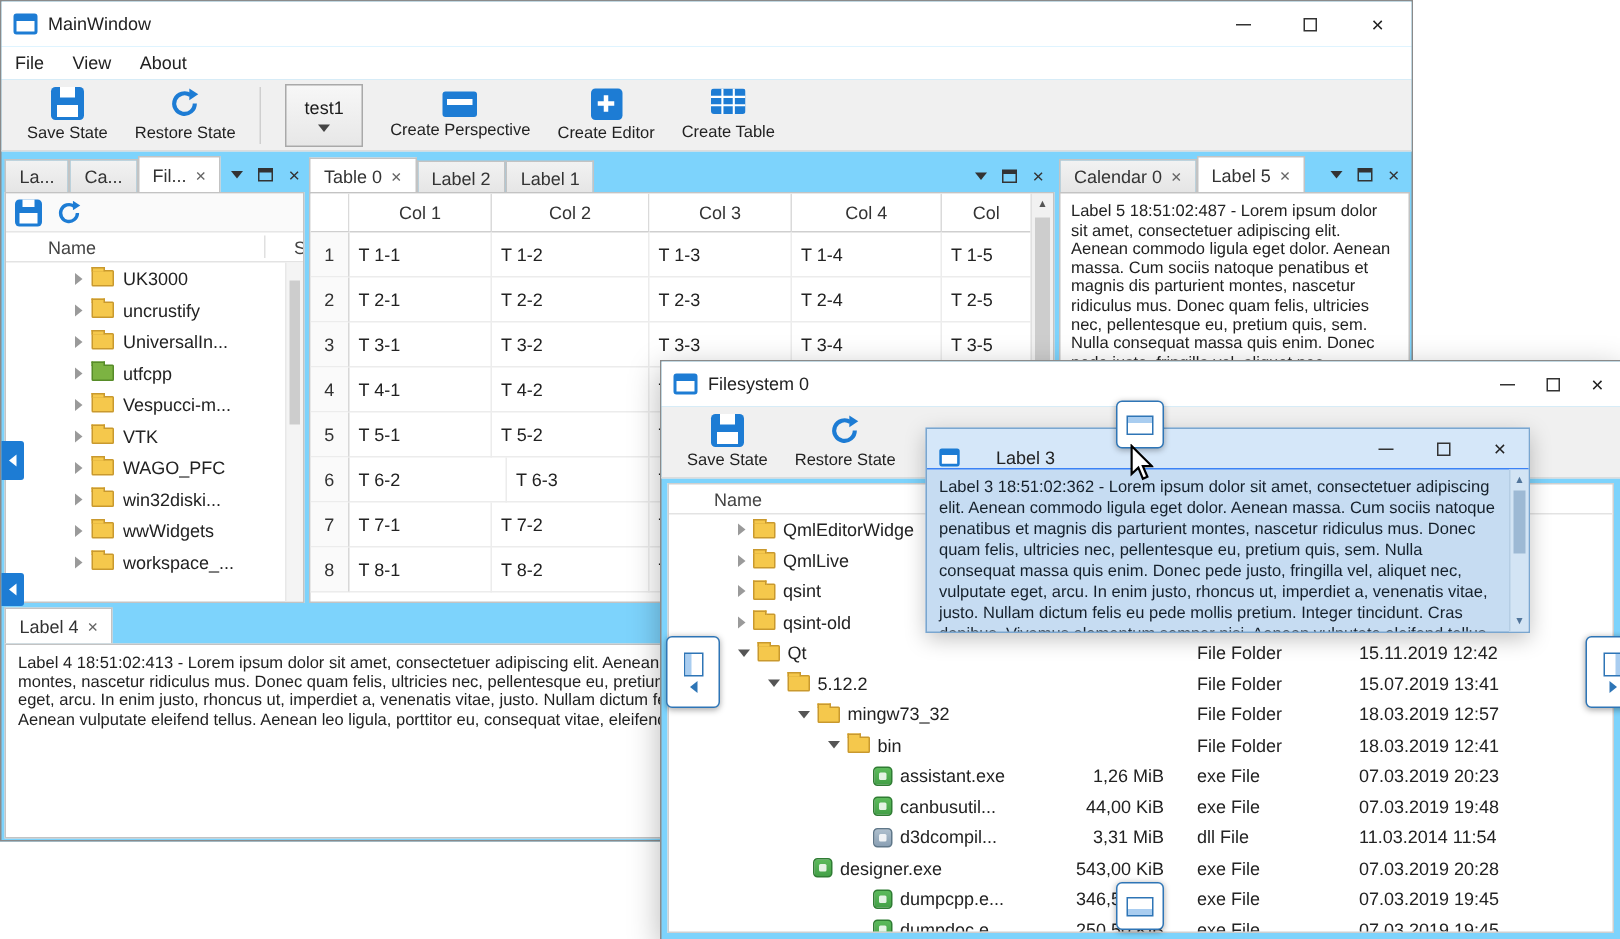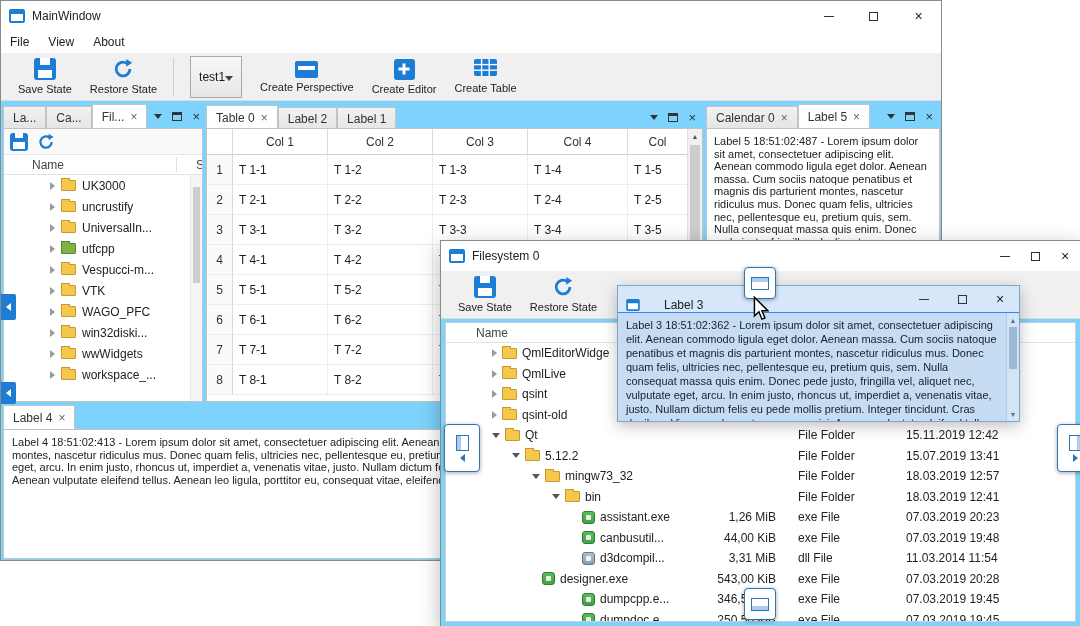--- a/index.html
+++ b/index.html
@@ -25,21 +25,21 @@
   .glyph-max{width:9px;height:9px;border:1px solid #333;}
   .glyph-close{font-size:14px;line-height:1;color:#222;}
 
   .menubar{height:22px;background:#fff;display:flex;align-items:center;padding-left:9px;gap:19px;}
   .menu-item{color:#222;}
 
   .toolbar{height:48px;background:#f0f0f0;display:flex;align-items:center;padding-left:8px;border-bottom:1px solid #dcdcdc;}
   .tool-btn{display:flex;flex-direction:column;align-items:center;justify-content:center;gap:3px;height:44px;padding:2px 9px;}
   .tool-label{font-size:11px;color:#222;white-space:nowrap;}
   .tsep{width:1px;height:38px;background:#cfcfcf;margin:0 7px;}
-  .combo{width:52px;height:42px;border:1px solid #a9a9a9;background:linear-gradient(#f7f7f7,#e7e7e7);display:flex;flex-direction:row;align-items:center;justify-content:center;margin:0 9px;}
+  .combo{width:52px;height:42px;border:1px solid #a9a9a9;background:linear-gradient(#f7f7f7,#e7e7e7);display:flex;flex-direction:column;align-items:center;justify-content:center;margin:0 9px;}
   .combo-arrow{width:0;height:0;border-left:4px solid transparent;border-right:4px solid transparent;border-top:5px solid #444;margin-top:4px;}
 
   .icon-save{width:22px;height:22px;background:var(--accent-blue);border-radius:3px;position:relative;flex:0 0 auto;}
   .icon-save::before{content:"";position:absolute;top:0;left:28%;width:44%;height:30%;background:#fff;}
   .icon-save::after{content:"";position:absolute;bottom:9%;left:18%;width:64%;height:38%;background:#fff;}
   .icon-save.smi{width:18px;height:18px;}
   .icon-editor{width:21px;height:21px;background:var(--accent-blue);border-radius:3px;position:relative;}
   .icon-editor::before{content:"";position:absolute;left:50%;top:50%;width:11px;height:3px;background:#fff;transform:translate(-50%,-50%);}
   .icon-editor::after{content:"";position:absolute;left:50%;top:50%;width:3px;height:11px;background:#fff;transform:translate(-50%,-50%);}
   .icon-persp{width:23px;height:17px;background:var(--accent-blue);border-radius:2px;position:relative;}
@@ -360,21 +360,20 @@
             <div class="trow">
               <div class="tcell tnum">5</div>
               <div class="tcell c0">T 5-1</div>
               <div class="tcell c1">T 5-2</div>
               <div class="tcell c2">T 5-3</div>
               <div class="tcell c3">T 5-4</div>
               <div class="tcell c4">T 5-5</div>
             </div>
             <div class="trow">
               <div class="tcell tnum">6</div>
-              <div class="tcell c0">T 6-1</div>
               <div class="tcell c1">T 6-2</div>
               <div class="tcell c2">T 6-3</div>
               <div class="tcell c3">T 6-4</div>
               <div class="tcell c4">T 6-5</div>
             </div>
             <div class="trow">
               <div class="tcell tnum">7</div>
               <div class="tcell c0">T 7-1</div>
               <div class="tcell c1">T 7-2</div>
               <div class="tcell c2">T 7-3</div>

